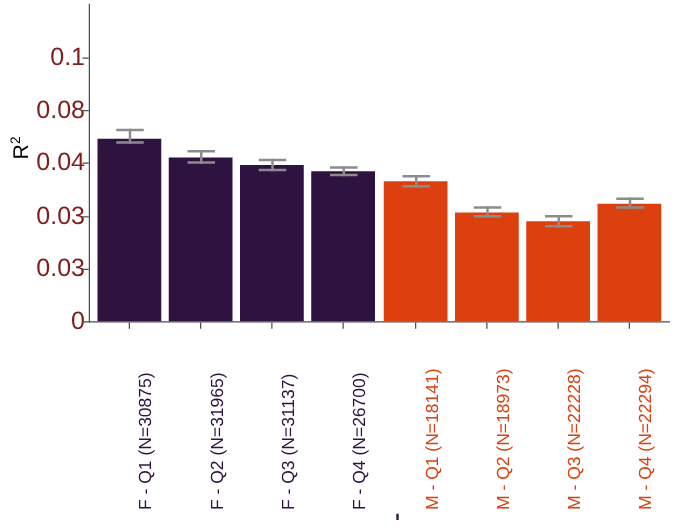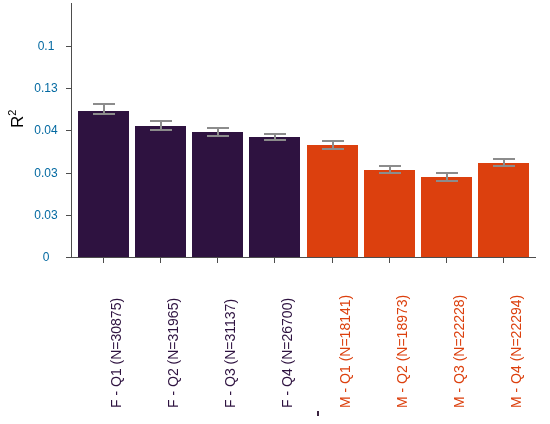--- a/index.html
+++ b/index.html
@@ -15,22 +15,22 @@
     position:absolute;left:-13px;top:108px;width:60px;
     text-align:center;
     font-size:17px;color:#000000;
     transform:rotate(-90deg);transform-origin:50% 50%;
     white-space:nowrap;
   }
   .y-axis-title sup{font-size:11px;vertical-align:super;}
 
   
   .y-tick-label{
-    position:absolute;right:0;width:44px;text-align:center;
-    font-size:12px;color:#0369a1;line-height:1;
+    position:absolute;right:0;width:44px;text-align:right;
+    font-size:20px;color:#7f1d1d;line-height:1;
     transform:translateY(-50%);
   }
   .y-ticks-col{position:absolute;left:22px;top:0;width:46px;height:424px;}
 
   
   .axis-line-y{
     position:absolute;left:71px;top:3px;width:1px;height:255px;
     background:#4d4d4d;
   }
   .axis-line-x{
@@ -87,21 +87,21 @@
 
 <div id="chart-root">
 
   <div class="y-axis-title"><span>R</span><sup>2</sup></div>
 
   <div class="y-ticks-col">
     <div class="y-tick-label" style="top:257px;">0</div>
     <div class="y-tick-label" style="top:214.8px;">0.03</div>
     <div class="y-tick-label" style="top:172.6px;">0.03</div>
     <div class="y-tick-label" style="top:130.4px;">0.04</div>
-    <div class="y-tick-label" style="top:88.2px;">0.13</div>
+    <div class="y-tick-label" style="top:88.2px;">0.08</div>
     <div class="y-tick-label" style="top:46px;">0.1</div>
   </div>
 
   <div class="y-tick-mark" style="top:257px;"></div>
   <div class="y-tick-mark" style="top:214.8px;"></div>
   <div class="y-tick-mark" style="top:172.6px;"></div>
   <div class="y-tick-mark" style="top:130.4px;"></div>
   <div class="y-tick-mark" style="top:88.2px;"></div>
   <div class="y-tick-mark" style="top:46px;"></div>
 

